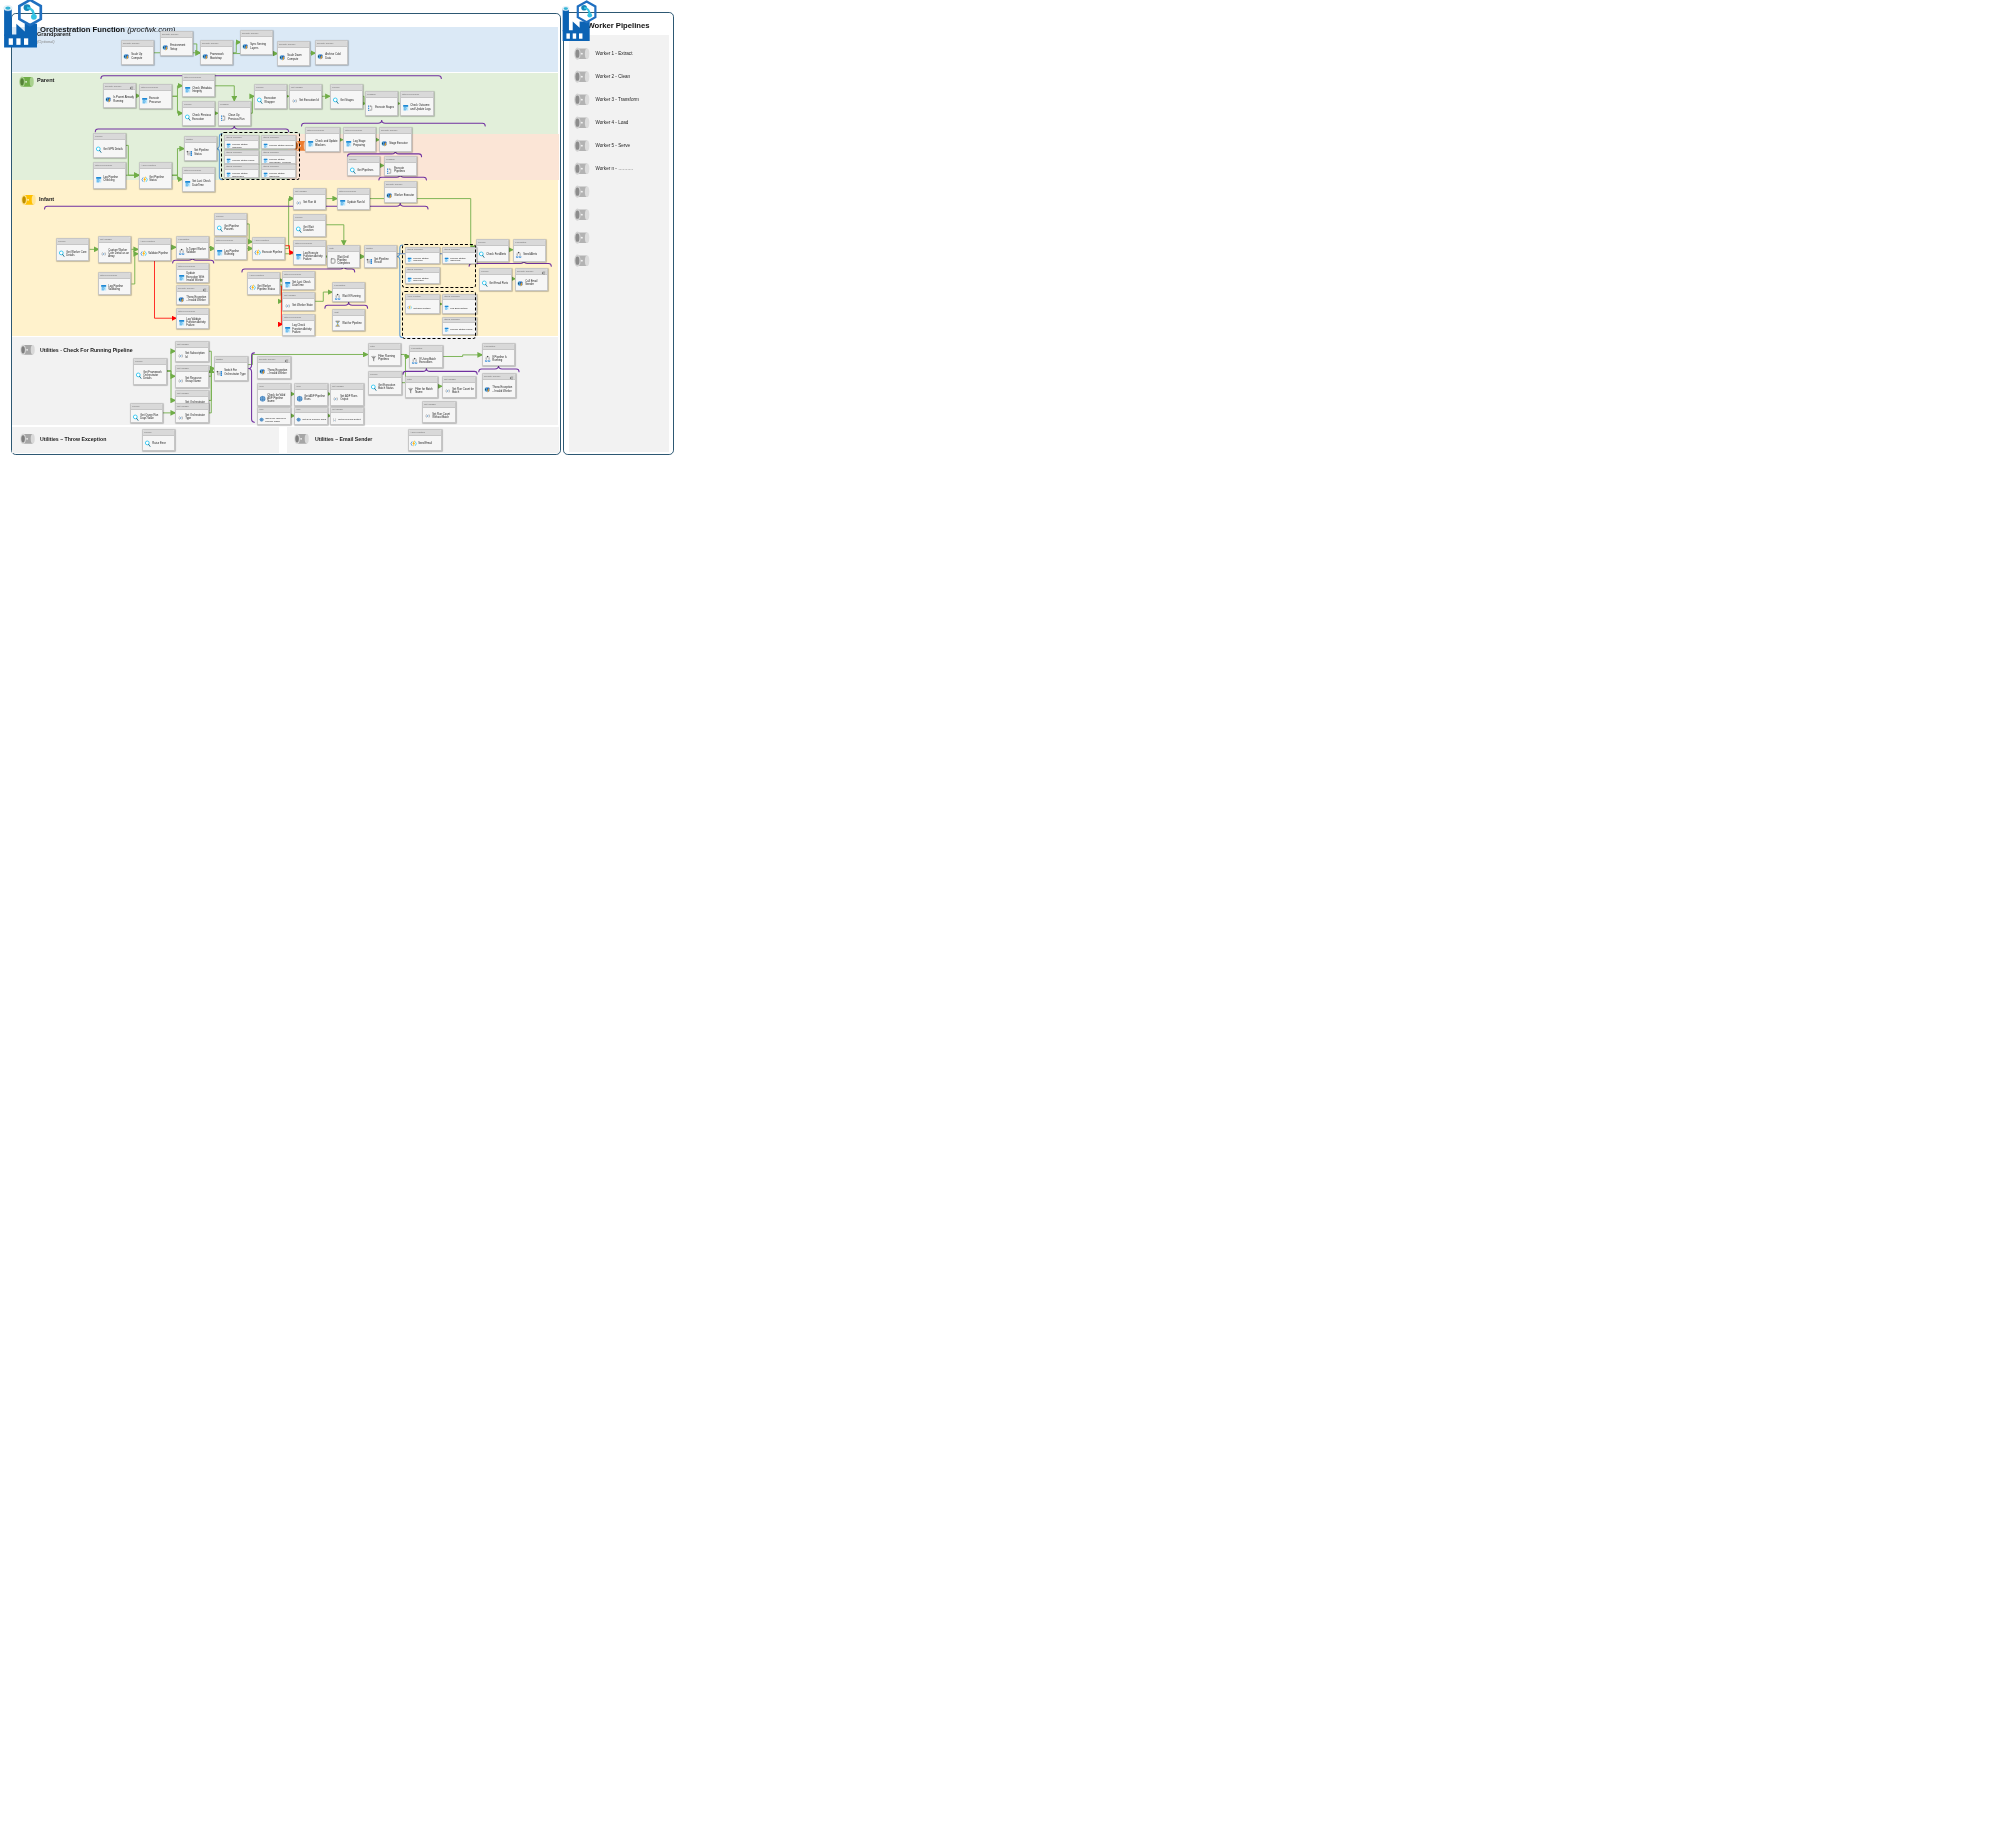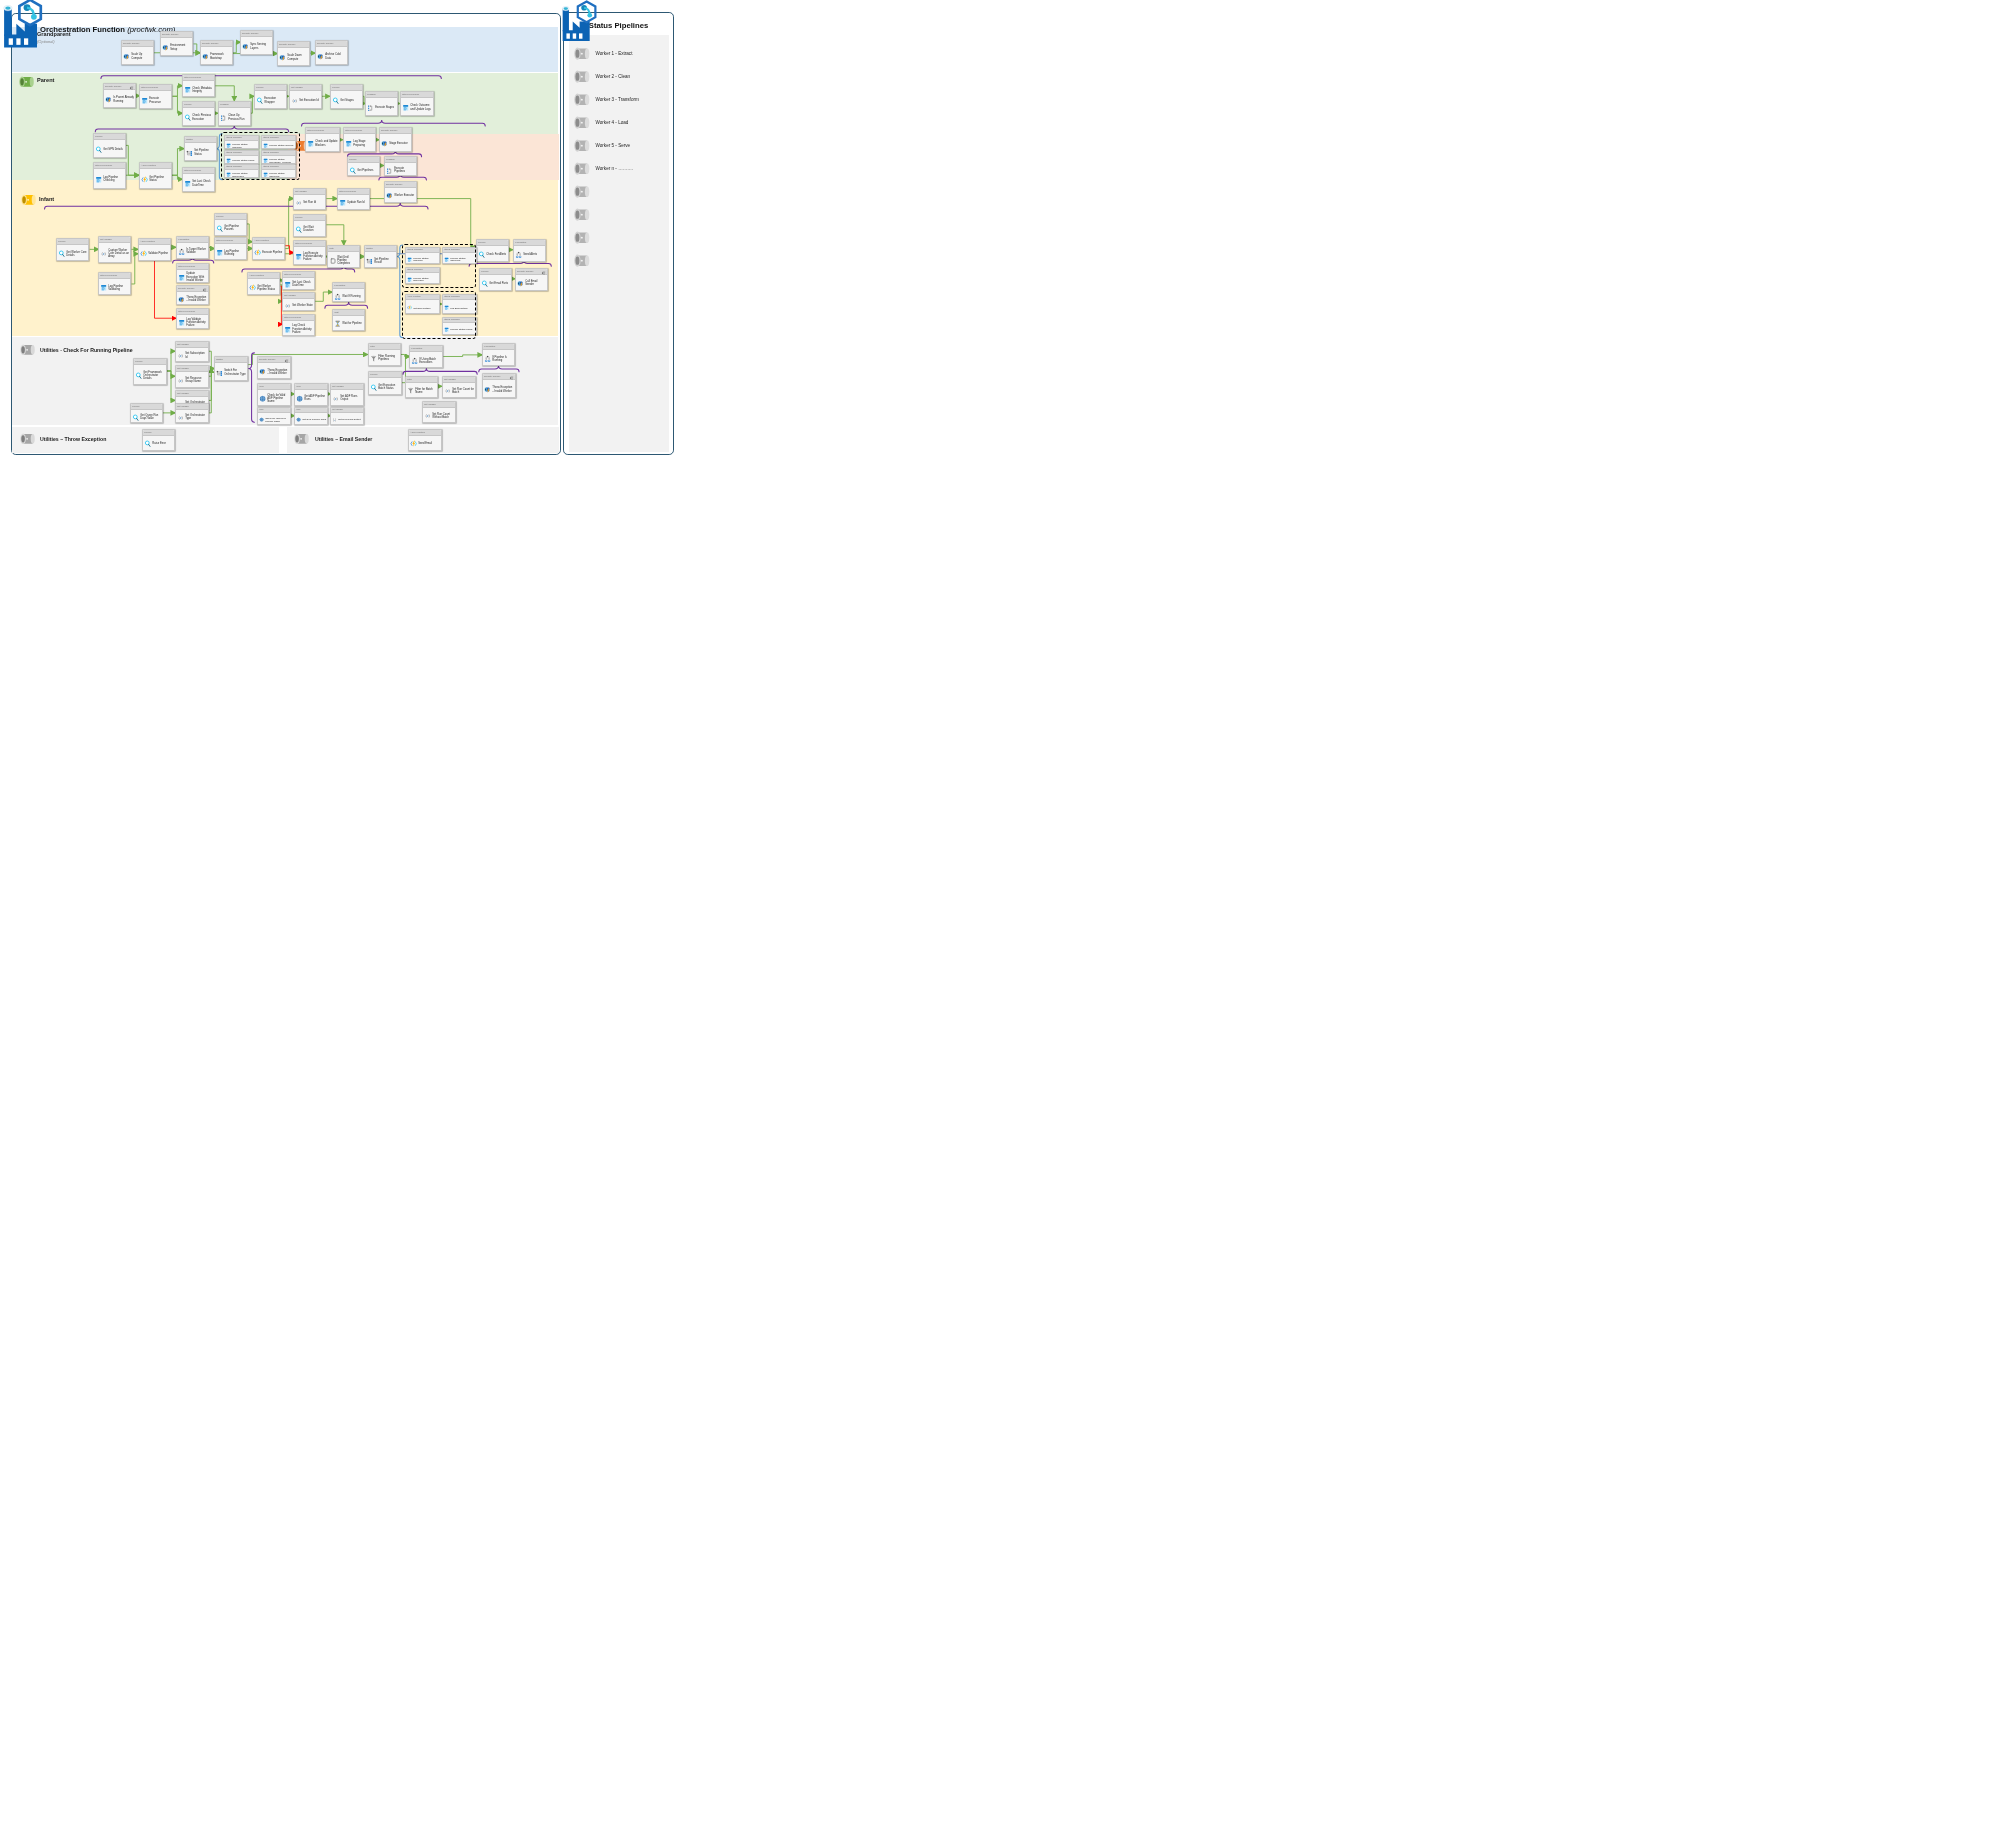--- a/index.html
+++ b/index.html
@@ -94,21 +94,21 @@
   <ellipse cx="34" cy="17" rx="5" ry="12" fill="#d9d9d9"></ellipse>
   <ellipse cx="10" cy="17" rx="7" ry="13" fill="#d9d9d9"></ellipse>
   <ellipse cx="10" cy="17" rx="4.5" ry="9" fill="#7f7f7f"></ellipse>
   <circle cx="20" cy="17" r="2.2" fill="#ffffff" opacity="0.85"></circle>
       </svg>
     </div>
 
   <div class="page-title"><b>Orchestration Function</b><i> (procfwk.com)</i></div>
 
   <div class="side-panel"></div>
-  <div class="side-title">Status Pipelines</div>
+  <div class="side-title">Worker Pipelines</div>
   <div class="side-inner">
       <div class="witem" style="left: 4px; top: 11.3px; position: absolute;">
         <svg width="18.5" height="15.3" viewBox="0 0 46 38">
           <rect x="10" y="6" width="26" height="26" rx="3" fill="#b3b3b3"></rect>
    <ellipse cx="35" cy="19" rx="5.5" ry="13" fill="#dcdcdc"></ellipse>
    <ellipse cx="11" cy="19" rx="8" ry="15" fill="#d2d2d2"></ellipse>
    <ellipse cx="11" cy="19" rx="5" ry="10.5" fill="#8c8c8c"></ellipse>
    <circle cx="22" cy="19" r="2.4" fill="#f2f2f2"></circle>
         </svg>
         <span class="witem-label">Worker 1 - Extract</span>

